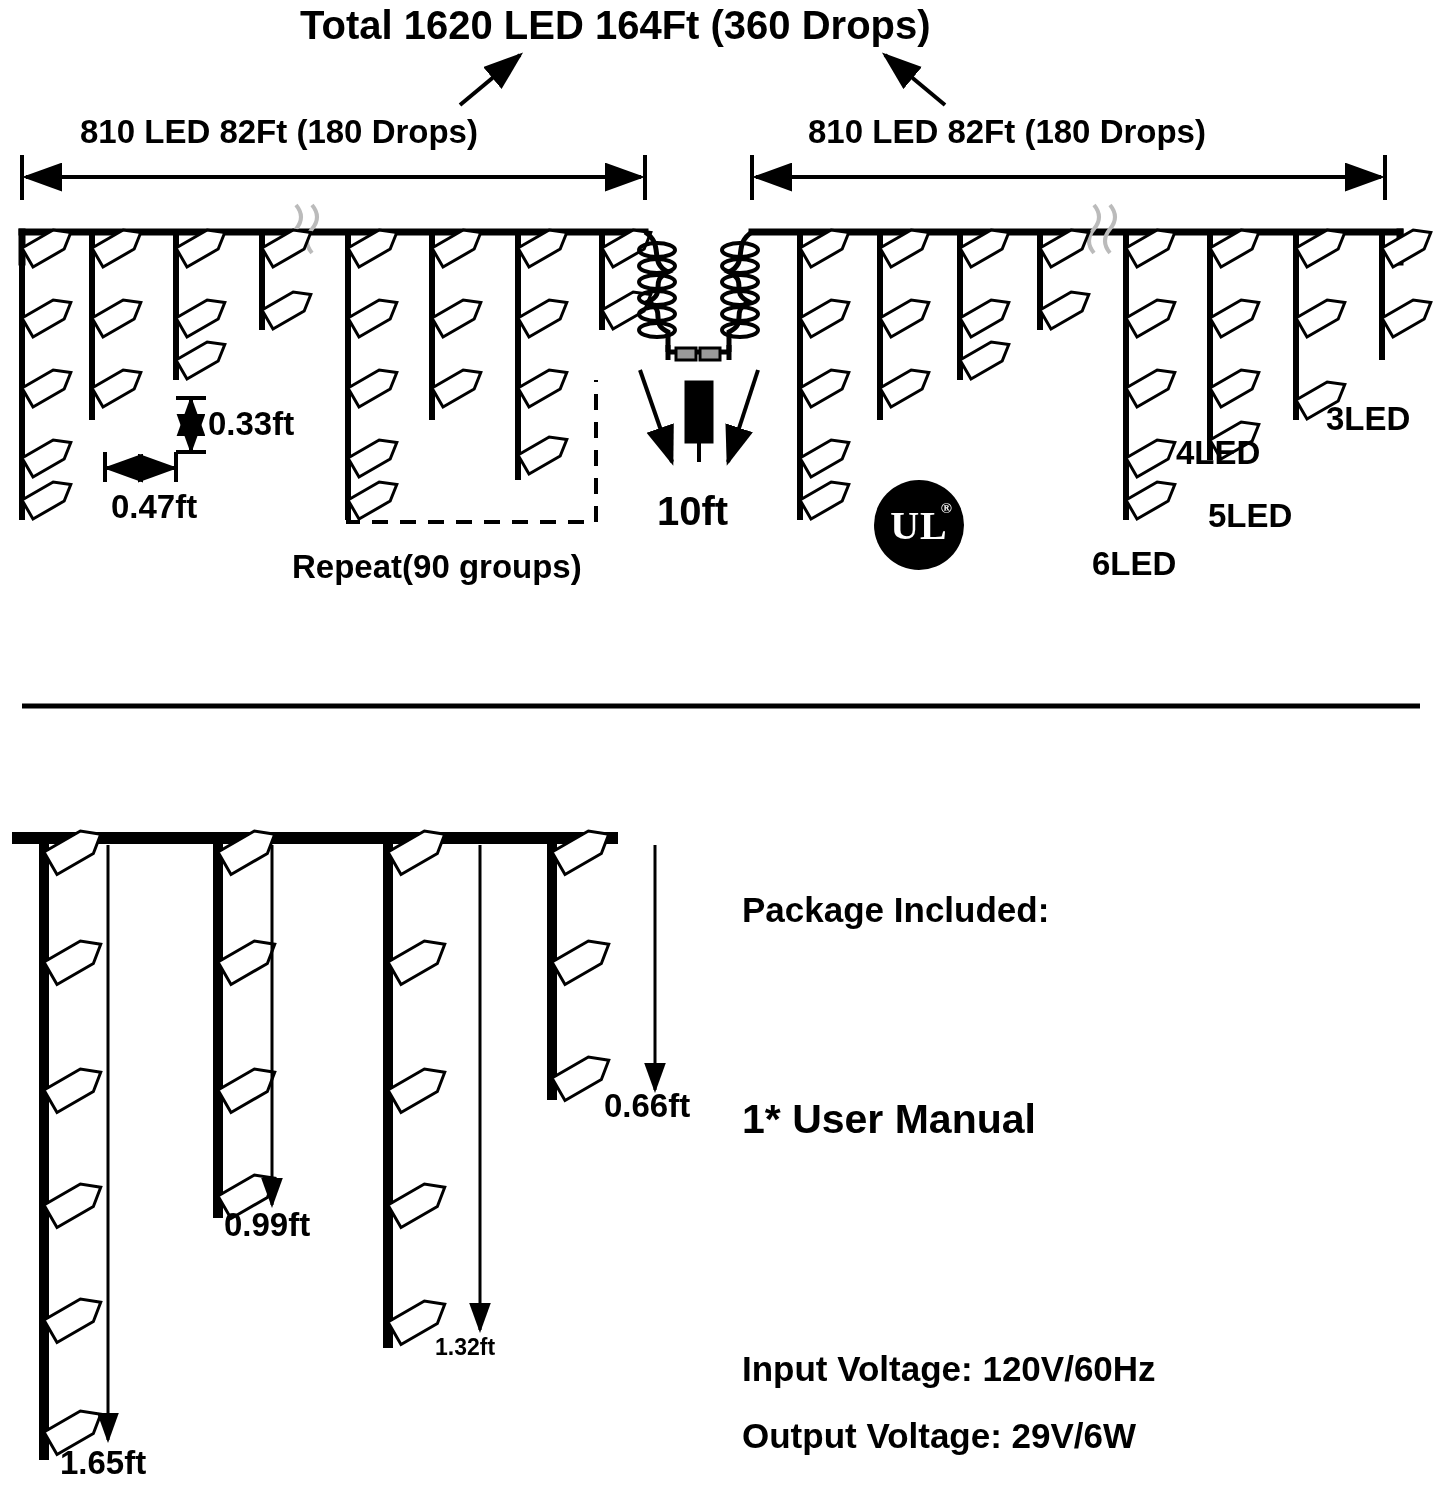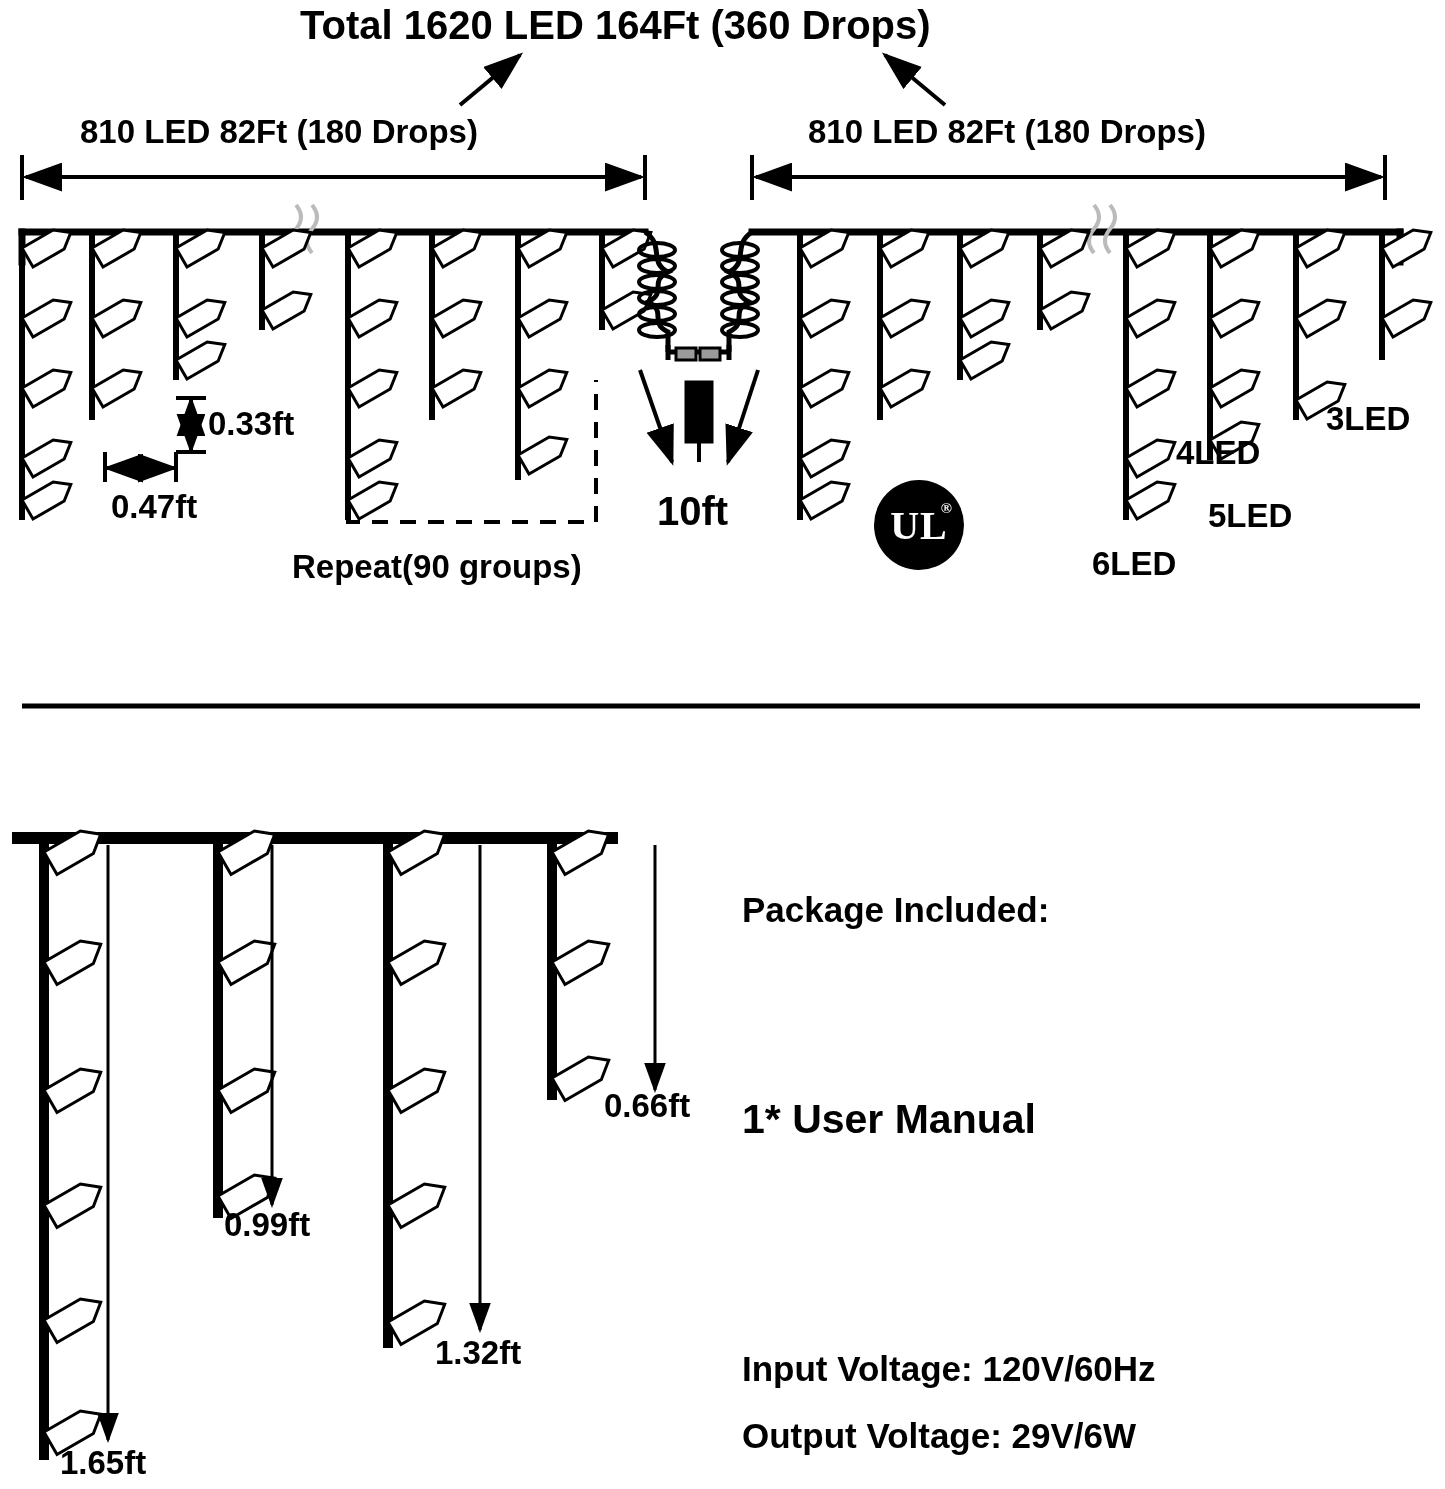--- a/index.html
+++ b/index.html
@@ -43,21 +43,21 @@
   .t-047      { font-size: 33px; left: 78px;  top: 488px; margin-left: 33px; }
   .t-repeat   { font-size: 33px; left: 292px; top: 548px; }
   .t-10ft     { font-size: 40px; left: 657px; top: 488px; }
   .t-3led     { font-size: 33px; left: 1326px; top: 400px; }
   .t-4led     { font-size: 33px; left: 1176px; top: 434px; }
   .t-5led     { font-size: 33px; left: 1184px; top: 497px; margin-left: 24px; }
   .t-6led     { font-size: 33px; left: 1092px; top: 545px; }
 
   .t-066      { font-size: 33px; left: 604px;  top: 1087px; }
   .t-099      { font-size: 33px; left: 224px;  top: 1206px; }
-  .t-132      { font-size: 33px; left: 435px;  top: 1334px; }
+  .t-132      { font-size: 23px; left: 435px;  top: 1334px; }
   .t-165      { font-size: 33px; left: 60px;   top: 1444px; }
 
   .pkg-title  { font-size: 35px; left: 742px; top: 890px; }
   .pkg-1      { font-size: 35px; left: 742px; top: 958px; }
   .pkg-2      { font-size: 35px; left: 742px; top: 1027px; }
   .pkg-3      { font-size: 41px; left: 742px; top: 1096px; }
   .spec-in    { font-size: 35px; left: 742px; top: 1349px; }
   .spec-out   { font-size: 35px; left: 742px; top: 1416px; }
 
   .ul-badge {

